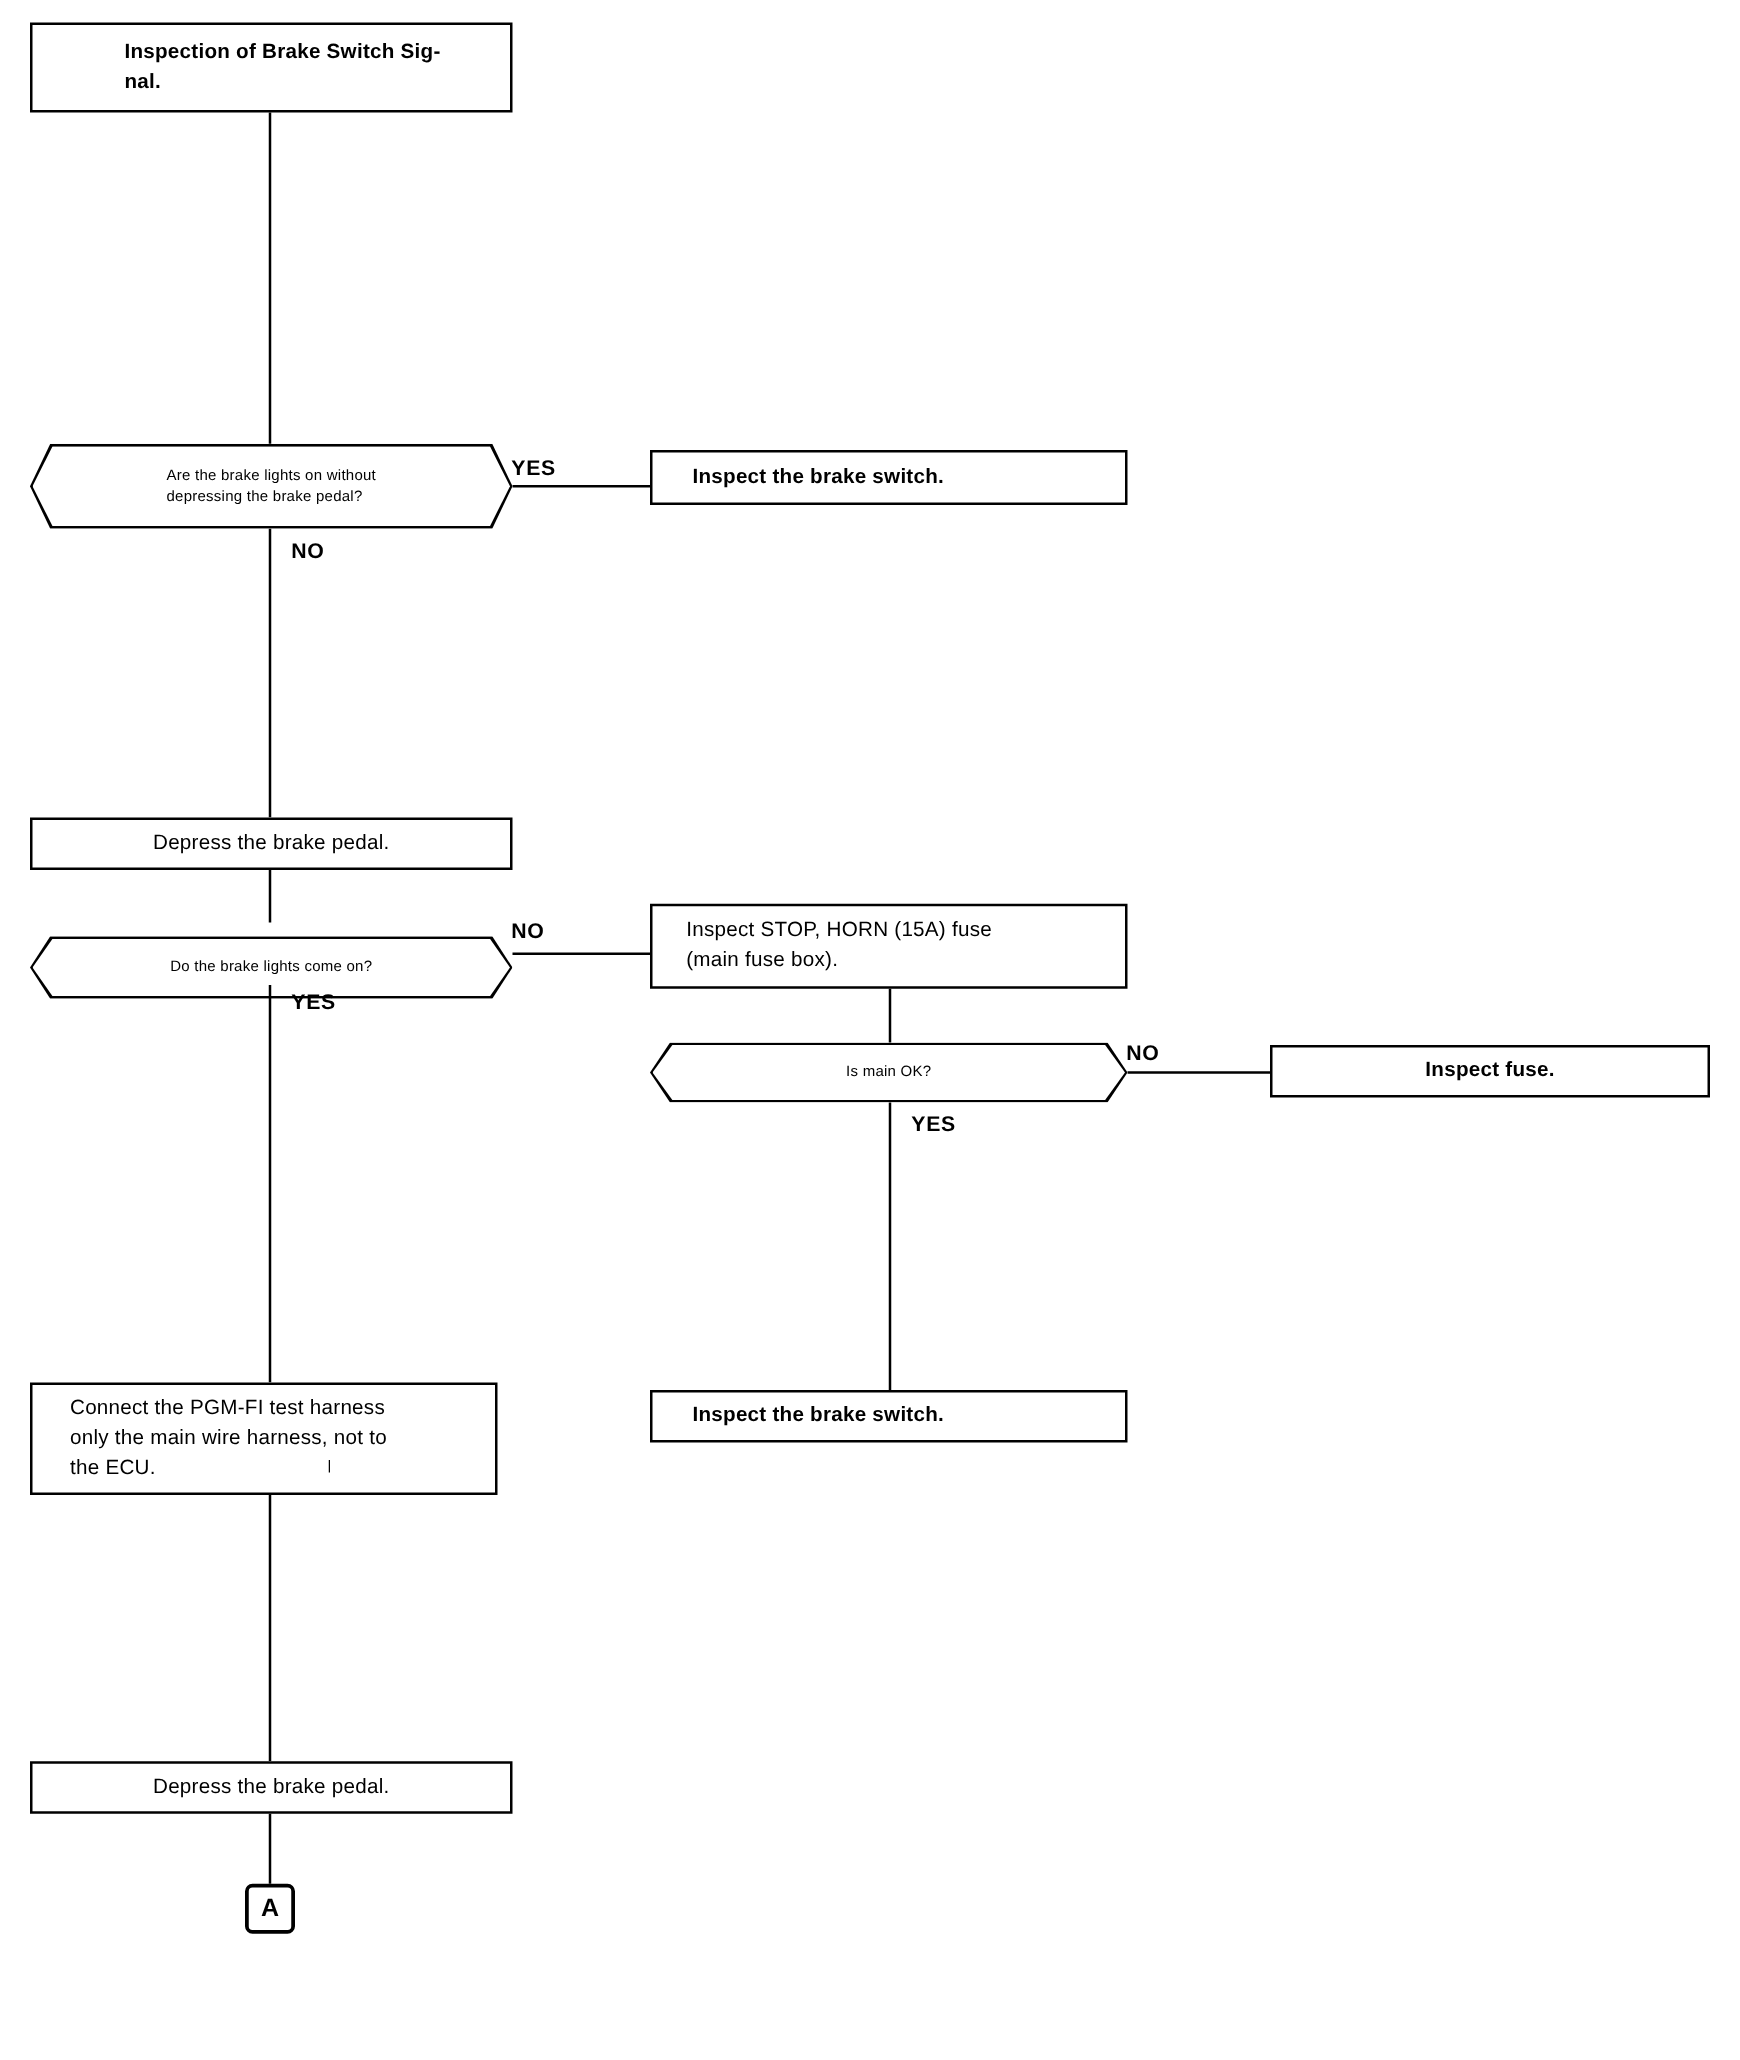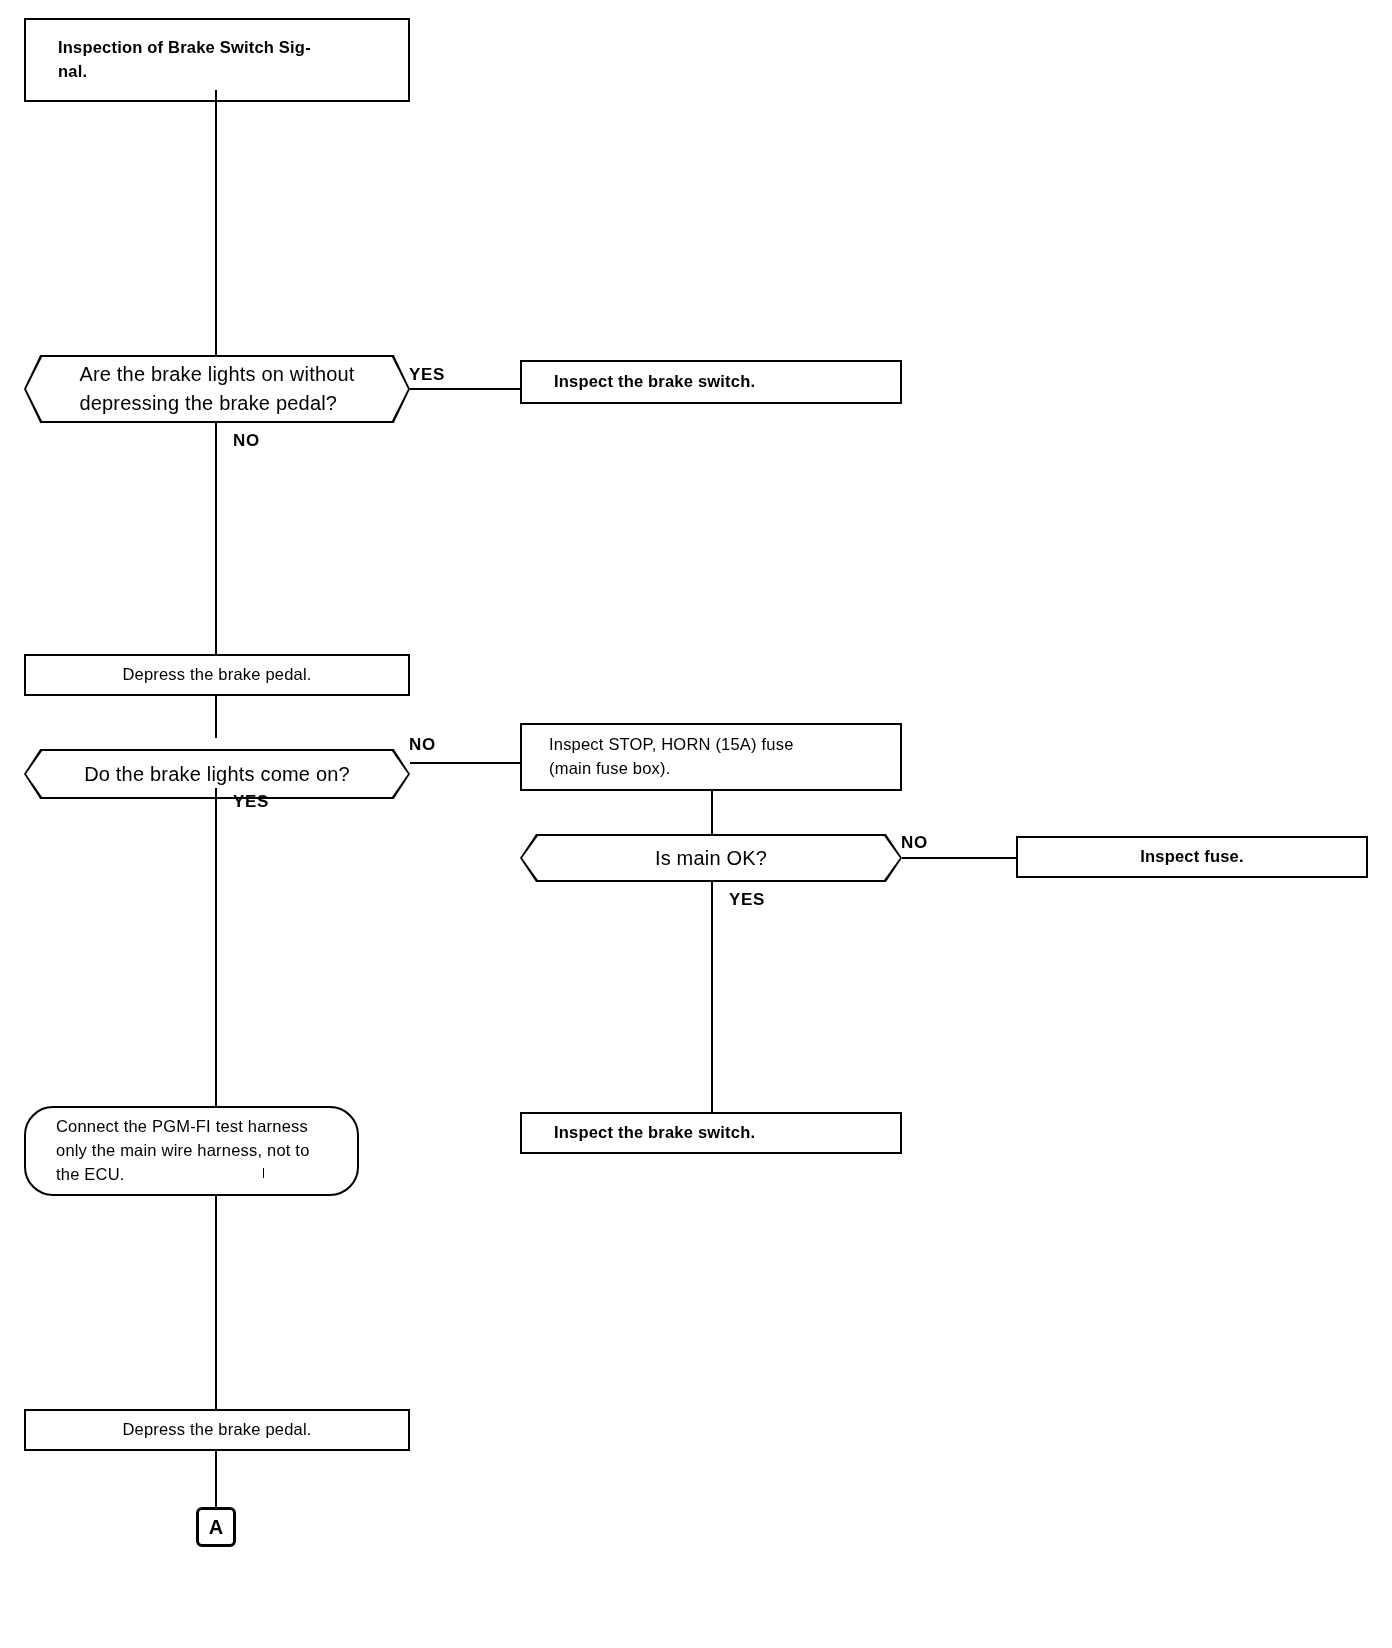--- a/index.html
+++ b/index.html
@@ -64,21 +64,21 @@
     display: flex;
     align-items: center;
     justify-content: center;
   }
   .node-hex,
   .node-hex .hex-inner {
     -webkit-clip-path: polygon(4.2% 0, 95.8% 0, 100% 50%, 95.8% 100%, 4.2% 100%, 0 50%);
     clip-path: polygon(4.2% 0, 95.8% 0, 100% 50%, 95.8% 100%, 4.2% 100%, 0 50%);
   }
   .node-hex .hex-text {
-    font-size: 20px;
+    font-size: 12px;
     line-height: 1.45;
     letter-spacing: 0.2px;
     text-align: center;
     padding: 0 34px;
     white-space: pre-line;
   }
   .node-hex.text-left .hex-text {
     text-align: left;
   }
 
@@ -126,21 +126,21 @@
     position: absolute;
     width: 1px;
     background: #000000;
   }
 </style>
 </head>
 <body>
 
 <div id="chart-root">
 
-  <div class="node-box bold-text pad-left-lg" style="left:24px; top:18px; width:386px; height:84px;">
+  <div class="node-box bold-text pad-left-lg" style="left:24px; top:18px; width:386px; height:72px;justify-content:center;">
     <span class="node-text">Inspection of Brake Switch Sig-
 nal.</span>
   </div>
 
   <div class="line-v" style="left:215px; top:90px; height:265px;"></div>
 
   <div class="node-hex text-left" style="left:24px; top:355px; width:386px; height:68px;">
     <div class="hex-inner">
       <span class="hex-text">Are  the  brake  lights  on  without
 depressing the brake pedal?</span>
@@ -195,21 +195,21 @@
   <div class="line-v" style="left:711px; top:882px; height:230px;"></div>
   <span class="branch-label" style="left:729px; top:891px;">YES</span>
 
   <div class="node-box bold-text pad-left-lg" style="left:520px; top:1112px; width:382px; height:42px;">
     <span class="node-text">Inspect the brake switch.</span>
   </div>
 
   <div class="line-v" style="left:215px; top:788px; height:318px;"></div>
   <span class="branch-label" style="left:233px; top:793px;">YES</span>
 
-  <div class="node-box pad-left" style="left:24px; top:1106px; width:335px; height:90px;border-radius:29px;">
+  <div class="node-box pad-left" style="left:24px; top:1106px; width:374px; height:90px;">
     <span class="node-text">Connect the PGM-FI test harness
 only the main wire harness, not to
 the ECU.</span>
   </div>
   <div class="stray-tick" style="left:263px; top:1168px; height:10px;"></div>
 
   <div class="line-v" style="left:215px; top:1196px; height:213px;"></div>
 
   <div class="node-box center" style="left:24px; top:1409px; width:386px; height:42px;">
     <span class="node-text">Depress the brake pedal.</span>

